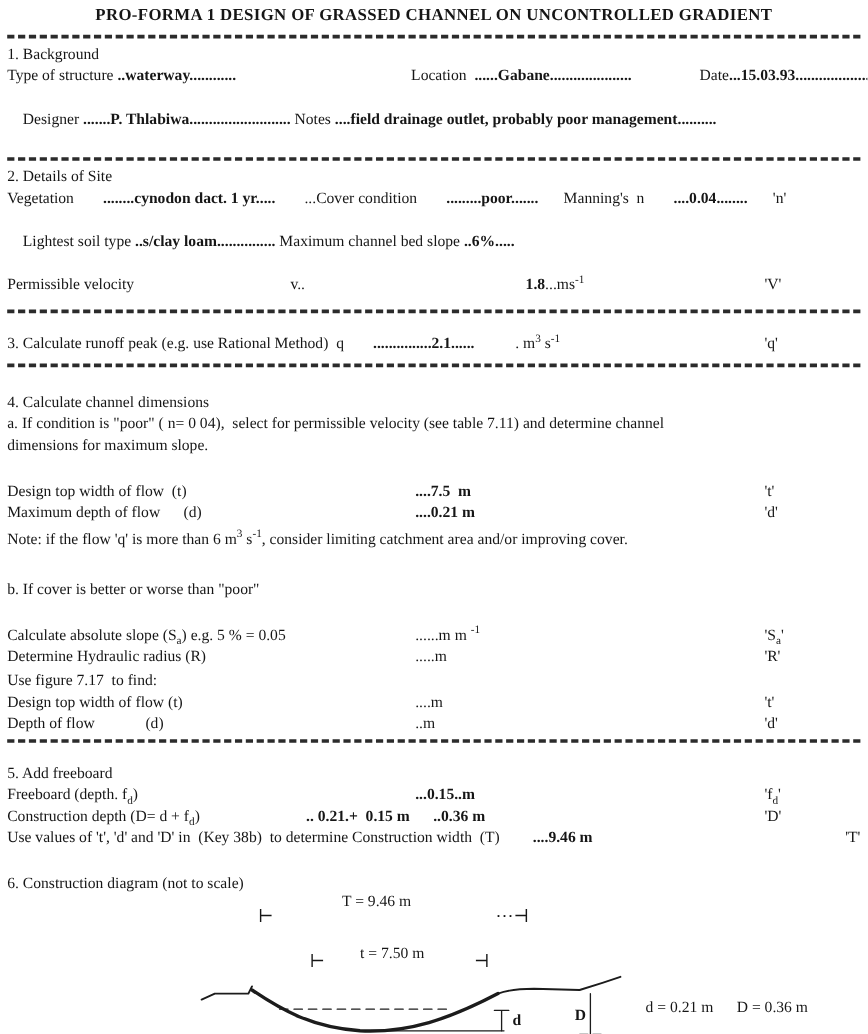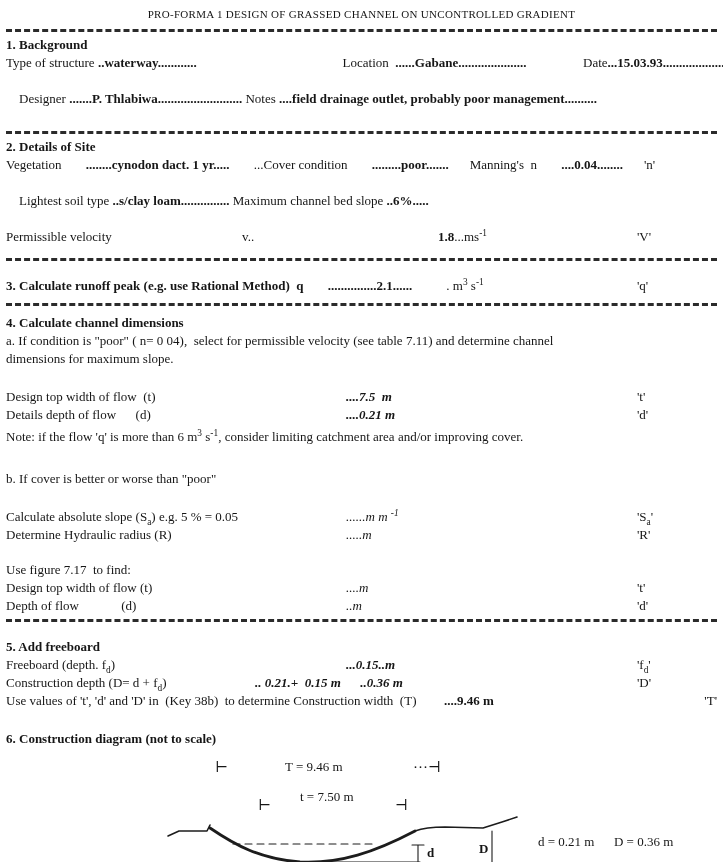--- a/index.html
+++ b/index.html
@@ -1,38 +1,38 @@
 <!DOCTYPE html>
 <html><head>
 <meta charset="utf-8">
 <style>
   *{box-sizing:border-box;margin:0;padding:0}
   html,body{background:#ffffff}
   body{width:723px;height:862px;font-family:"Liberation Serif","DejaVu Serif",serif;font-size:13px;color:#161616;}
   .page{width:723px;height:862px;padding:4px 6px 0 6px;overflow:hidden;position:relative;background:#fff;}
-  .title{text-align:center;font-weight:normal;font-size:11px;line-height:20px;letter-spacing:.3px;white-space:pre;}
+  .title{text-align:center;font-weight:bold;font-size:14px;line-height:20px;letter-spacing:.3px;white-space:pre;}
   .sep{border-top:3px dashed #2b2b2b;height:0;margin:5px 0 4px 0;}
   .sep.m12{margin-top:12px}.sep.m8{margin-top:8px}.sep.m4{margin-top:4px}
-  .h{font-weight:bold;line-height:18px;white-space:pre;}
+  .h{font-weight:normal;line-height:18px;white-space:pre;}
   .line{line-height:18px;white-space:pre;}
   .flex{display:flex;gap:21px;}
   .bv{font-weight:bold;}
   .w280{width:280px;flex:none;}
   .w255{width:255px;flex:none;text-align:center;}
   .w215{width:215px;flex:none;}
   .w175{width:175px;flex:none;}
   .sym{width:80px;flex:none;white-space:pre;margin-left:auto;}
   .sym.r{text-align:right;}
   .mrow{display:flex;line-height:18px;}
   .mrow .lbl{width:340px;flex:none;white-space:pre;}
   .mrow.narrow .lbl{width:249px;}
-  .mrow .val{flex:1;white-space:pre;font-style:italic;}
+  .mrow .val{flex:1;white-space:pre;}
   sup,sub{font-size:.72em;line-height:0;}
-  .mt4{margin-top:4px}.mt6{margin-top:8px}.mt8{margin-top:16px}.mt16{margin-top:4px}
-  .mt17{margin-top:17px}.mt20{margin-top:20px}.mt24{margin-top:24px}
+  .mt4{margin-top:4px}.mt6{margin-top:20px}.mt8{margin-top:16px}.mt16{margin-top:4px}
+  .mt17{margin-top:2px}.mt20{margin-top:20px}.mt24{margin-top:24px}
   .diagram{position:relative;height:176px;margin-top:20px;}
   .diagram .abs{position:absolute;line-height:16px;white-space:pre;}
   .diagram .tick{font-size:15px;}
   .abs-svg{position:absolute;}
   svg path{fill:none;stroke:#1c1c1c;stroke-linecap:round;stroke-linejoin:round;}
   svg .thin{stroke-width:1.6}
   svg .thin2{stroke-width:1.1}
   svg .thick{stroke-width:2.8}
   svg .dash{stroke-width:1.1;stroke-dasharray:7 5;}
   svg text{font-family:"Liberation Serif","DejaVu Serif",serif;font-size:13px;font-weight:bold;fill:#161616;}
@@ -81,21 +81,21 @@
   <div class="h mt6">4. Calculate channel dimensions</div>
   <div class="line">a. If condition is "poor" ( n= 0 04),  select for permissible velocity (see table 7.11) and determine channel</div>
   <div class="line">dimensions for maximum slope.</div>
 
   <div class="mrow mt20">
     <span class="lbl">Design top width of flow  (t)</span>
     <span class="val bv">....7.5  m</span>
     <span class="sym">'t'</span>
   </div>
   <div class="mrow">
-    <span class="lbl">Details depth of flow      (d)</span>
+    <span class="lbl">Maximum depth of flow      (d)</span>
     <span class="val bv">....0.21 m</span>
     <span class="sym">'d'</span>
   </div>
 
   <div class="line mt16">Note: if the flow 'q' is more than 6 m<sup>3</sup> s<sup>-1</sup>, consider limiting catchment area and/or improving cover.</div>
   <div class="line mt24">b. If cover is better or worse than "poor"</div>
 
   <div class="mrow mt20">
     <span class="lbl">Calculate absolute slope (S<sub>a</sub>) e.g. 5 % = 0.05</span>
     <span class="val">......m m <sup>-1</sup></span>
@@ -133,21 +133,21 @@
   </div>
   <div class="line flex">
     <span>Use values of 't', 'd' and 'D' in  (Key 38b)  to determine Construction width  (T)  </span><span class="bv">....9.46 m</span>
     <span class="sym r">'T'</span>
   </div>
 
   <div class="diagram">
     <div class="h">6. Construction diagram (not to scale)</div>
 
     <span class="abs tick" style="left:209px;top:29px">⊢</span>
-    <span class="abs" style="left:279px;top:29px">T = 9.46 m</span>
+    <span class="abs" style="left:279px;top:16px">T = 9.46 m</span>
     <span class="abs tick" style="left:407px;top:29px">···⊣</span>
 
     <span class="abs tick" style="left:252px;top:67px">⊢</span>
     <span class="abs" style="left:294px;top:59px">t = 7.50 m</span>
     <span class="abs tick" style="left:389px;top:67px">⊣</span>
 
     <svg class="abs-svg" style="left:159px;top:79px" width="400" height="70" viewBox="0 0 400 70">
       <path class="thin" d="M3,27 L14,22 L42,22 L45,16"></path>
       <path class="thick" d="M45,19 C70,36 95,50 135,53 C175,55 210,43 250,22"></path>
       <path class="thin" d="M250,22 C258,19 268,18 280,18 L318,19 L337,13 L352,8"></path>

